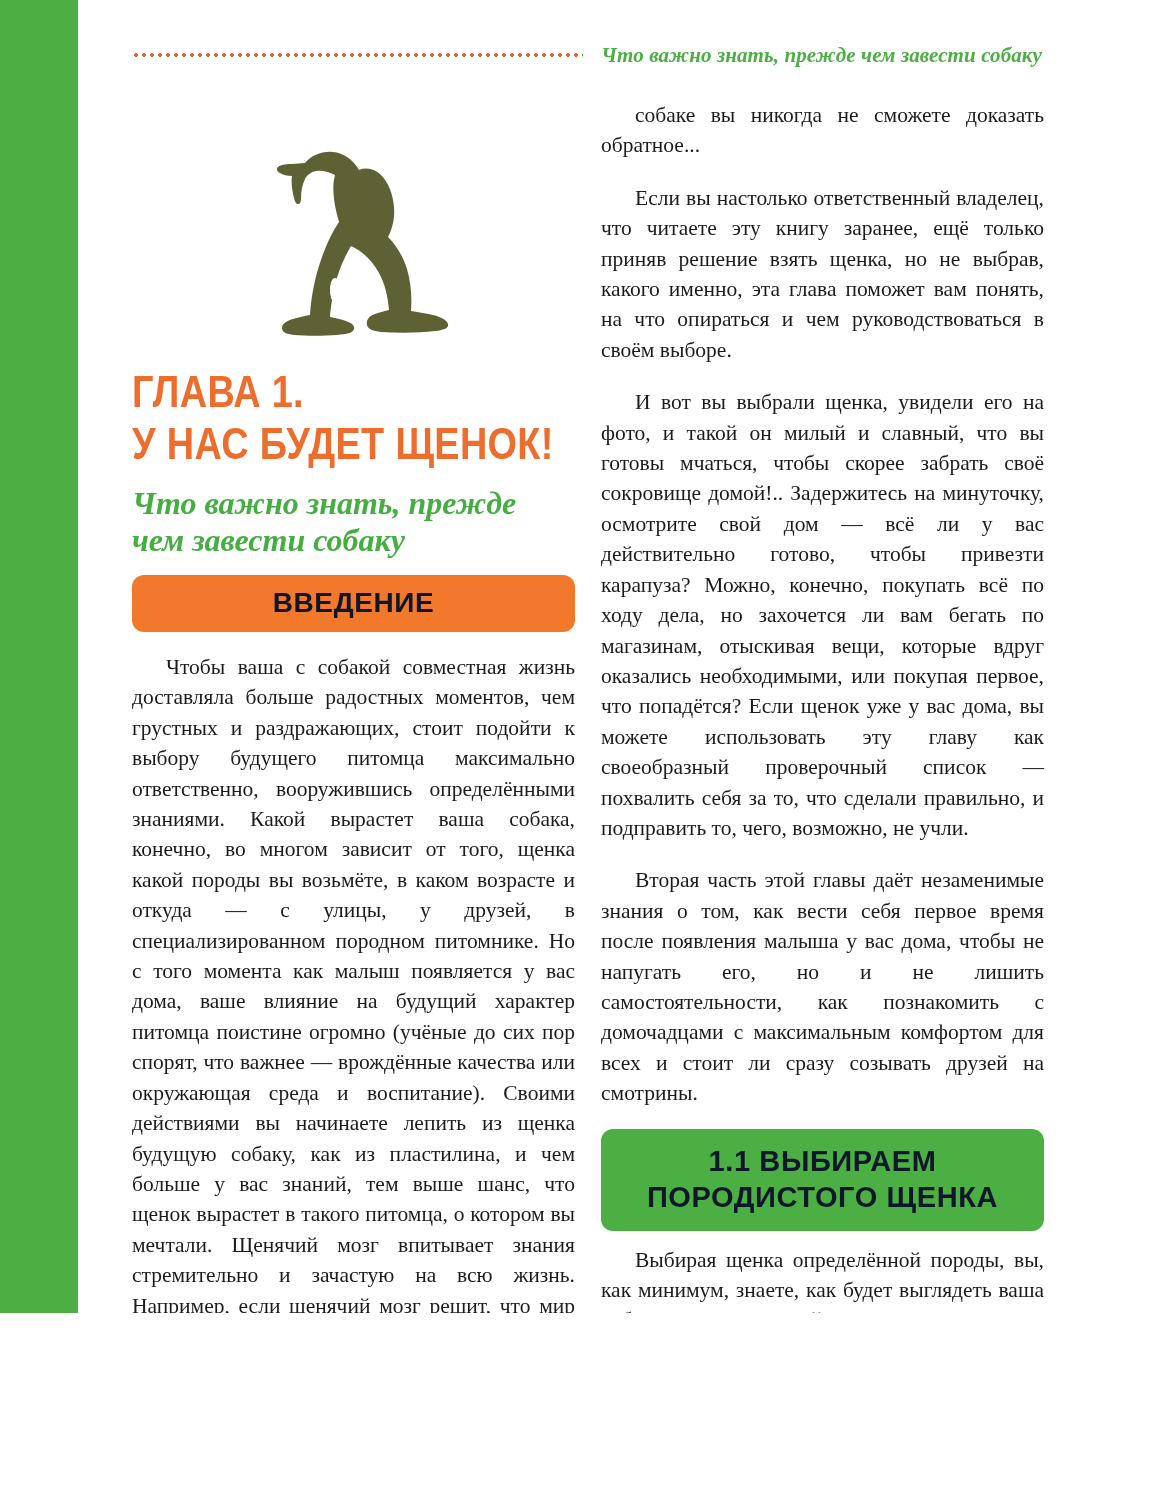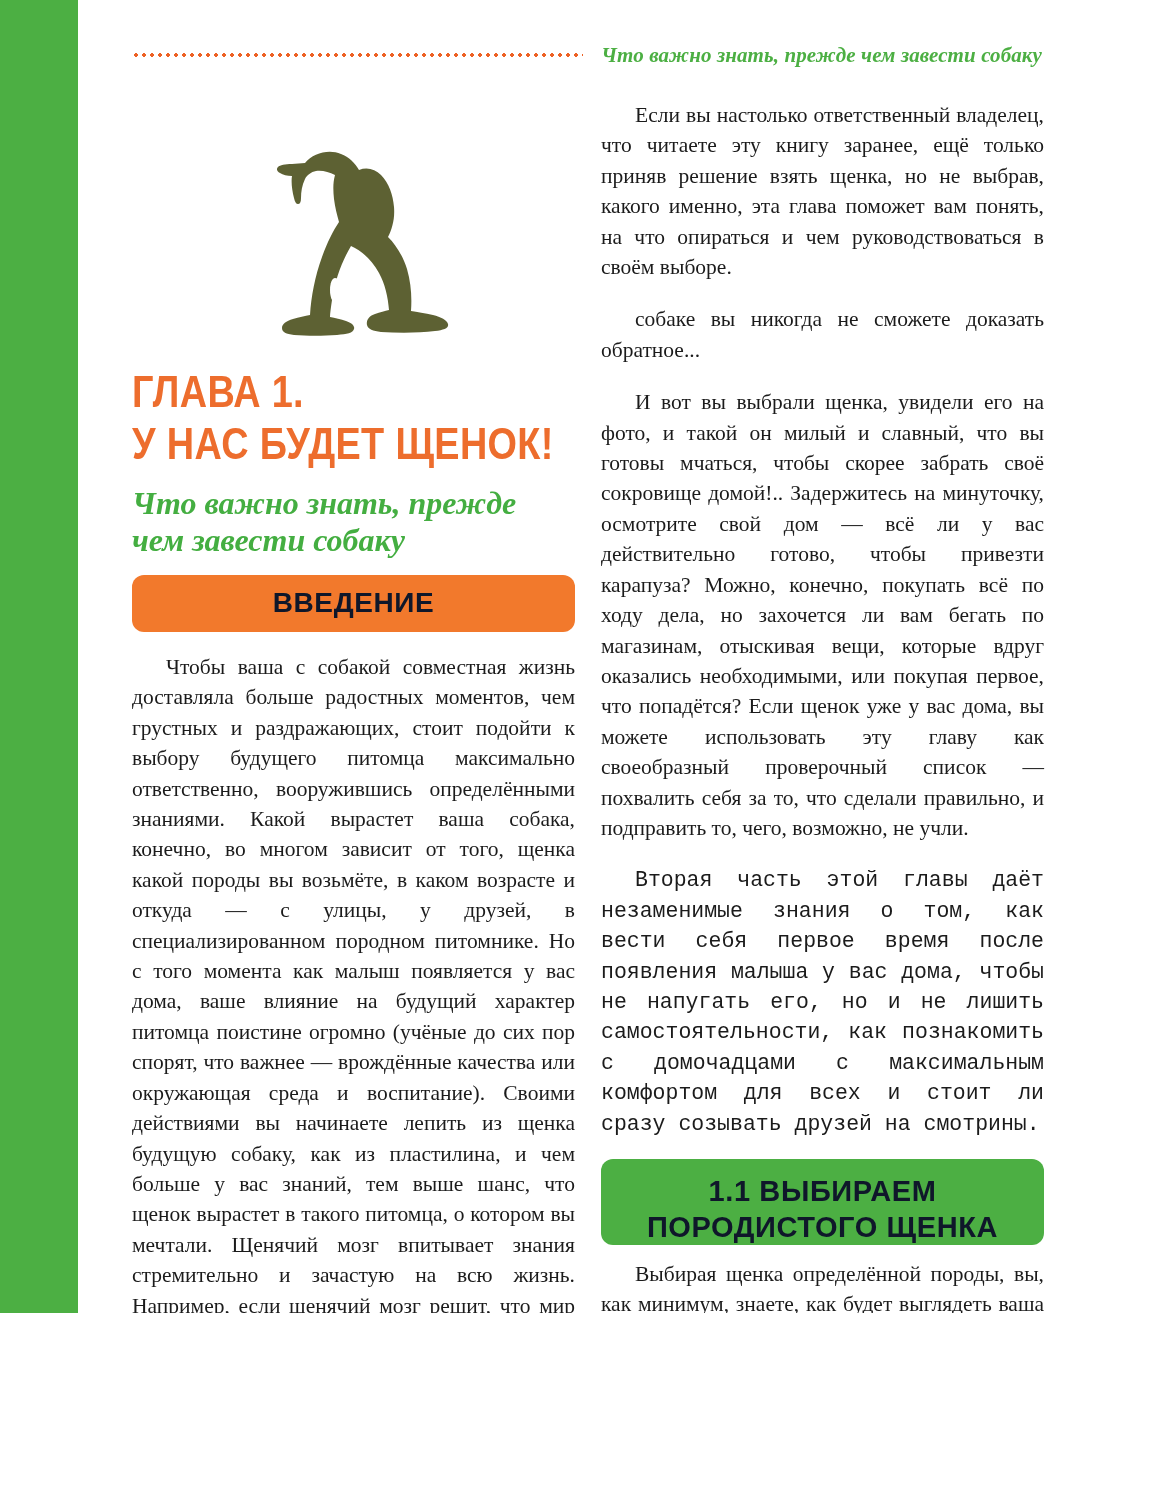--- a/index.html
+++ b/index.html
@@ -147,38 +147,38 @@
     background: #F2792C;
     font-size: 28px;
     line-height: 32px;
     padding: 12px 10px 13px;
     margin: 0 0 20px 0;
   }
   .banner-section {
     background: #4CAF43;
     font-size: 29px;
     line-height: 36px;
-    padding: 14px 10px 0;
+    padding: 14px 10px 16px;
     margin: 20px 0 14px 0;
   }
   .banner-section .bl { display: block; }
 
   
   p.body {
     font-family: "Liberation Serif", "DejaVu Serif", serif;
     font-size: 21.5px;
     line-height: 30.4px;
     color: #1b1b1b;
     text-align: justify;
     text-indent: 34px;
     margin: 0 0 22px 0;
     hyphens: manual;
   }
   p.body:last-child { margin-bottom: 0; }
-  p.body.tight { margin-bottom: 20px; font-family: Liberation Mono, monospace; }
+  p.body.tight { margin-bottom: 20px; }
 </style>
 </head>
 <body>
 
 <div class="page">
 
   <div class="edge-band"></div>
 
   <div class="runhead">
     <span class="dotrule"></span>
@@ -249,23 +249,23 @@
       <div class="subtitle">Что важно знать, прежде чем завести собаку</div>
 
       <div class="banner banner-intro">ВВЕДЕНИЕ</div>
 
       <p class="body">Чтобы ваша с собакой совместная жизнь доставляла больше радостных моментов, чем грустных и раздражающих, стоит подойти к выбору будущего питомца максимально ответственно, вооружившись определёнными знаниями. Какой вырастет ваша собака, конечно, во многом зависит от того, щенка какой породы вы возьмёте, в каком возрасте и откуда — с улицы, у друзей, в специализированном породном питомнике. Но с того момента как малыш появляется у вас дома, ваше влияние на будущий характер питомца поистине огромно (учёные до сих пор спорят, что важнее — врождённые качества или окружающая среда и воспитание). Своими действиями вы начинаете лепить из щенка будущую собаку, как из пластилина, и чем больше у вас знаний, тем выше шанс, что щенок вырастет в такого питомца, о котором вы мечтали. Щенячий мозг впитывает знания стремительно и зачастую на всю жизнь. Например, если щенячий мозг решит, что мир — опасное место, велика вероятность, что взрослой</p>
 
     </div>
 
     <div class="col col-right">
 
+      <p class="body">собаке вы никогда не сможете доказать обратное...</p>
+
       <p class="body">Если вы настолько ответственный владелец, что читаете эту книгу заранее, ещё только приняв решение взять щенка, но не выбрав, какого именно, эта глава поможет вам понять, на что опираться и чем руководствоваться в своём выборе.</p>
-
-      <p class="body">собаке вы никогда не сможете доказать обратное...</p>
 
       <p class="body">И вот вы выбрали щенка, увидели его на фото, и такой он милый и славный, что вы готовы мчаться, чтобы скорее забрать своё сокровище домой!.. Задержитесь на минуточку, осмотрите свой дом — всё ли у вас действительно готово, чтобы привезти карапуза? Можно, конечно, покупать всё по ходу дела, но захочется ли вам бегать по магазинам, отыскивая вещи, которые вдруг оказались необходимыми, или покупая первое, что попадётся? Если щенок уже у вас дома, вы можете использовать эту главу как своеобразный проверочный список — похвалить себя за то, что сделали правильно, и подправить то, чего, возможно, не учли.</p>
 
       <p class="body tight">Вторая часть этой главы даёт незаменимые знания о том, как вести себя первое время после появления малыша у вас дома, чтобы не напугать его, но и не лишить самостоятельности, как познакомить с домочадцами с максимальным комфортом для всех и стоит ли сразу созывать друзей на смотрины.</p>
 
       <div class="banner banner-section">
         <span class="bl">1.1 ВЫБИРАЕМ</span>
         <span class="bl">ПОРОДИСТОГО ЩЕНКА</span>
       </div>
 

